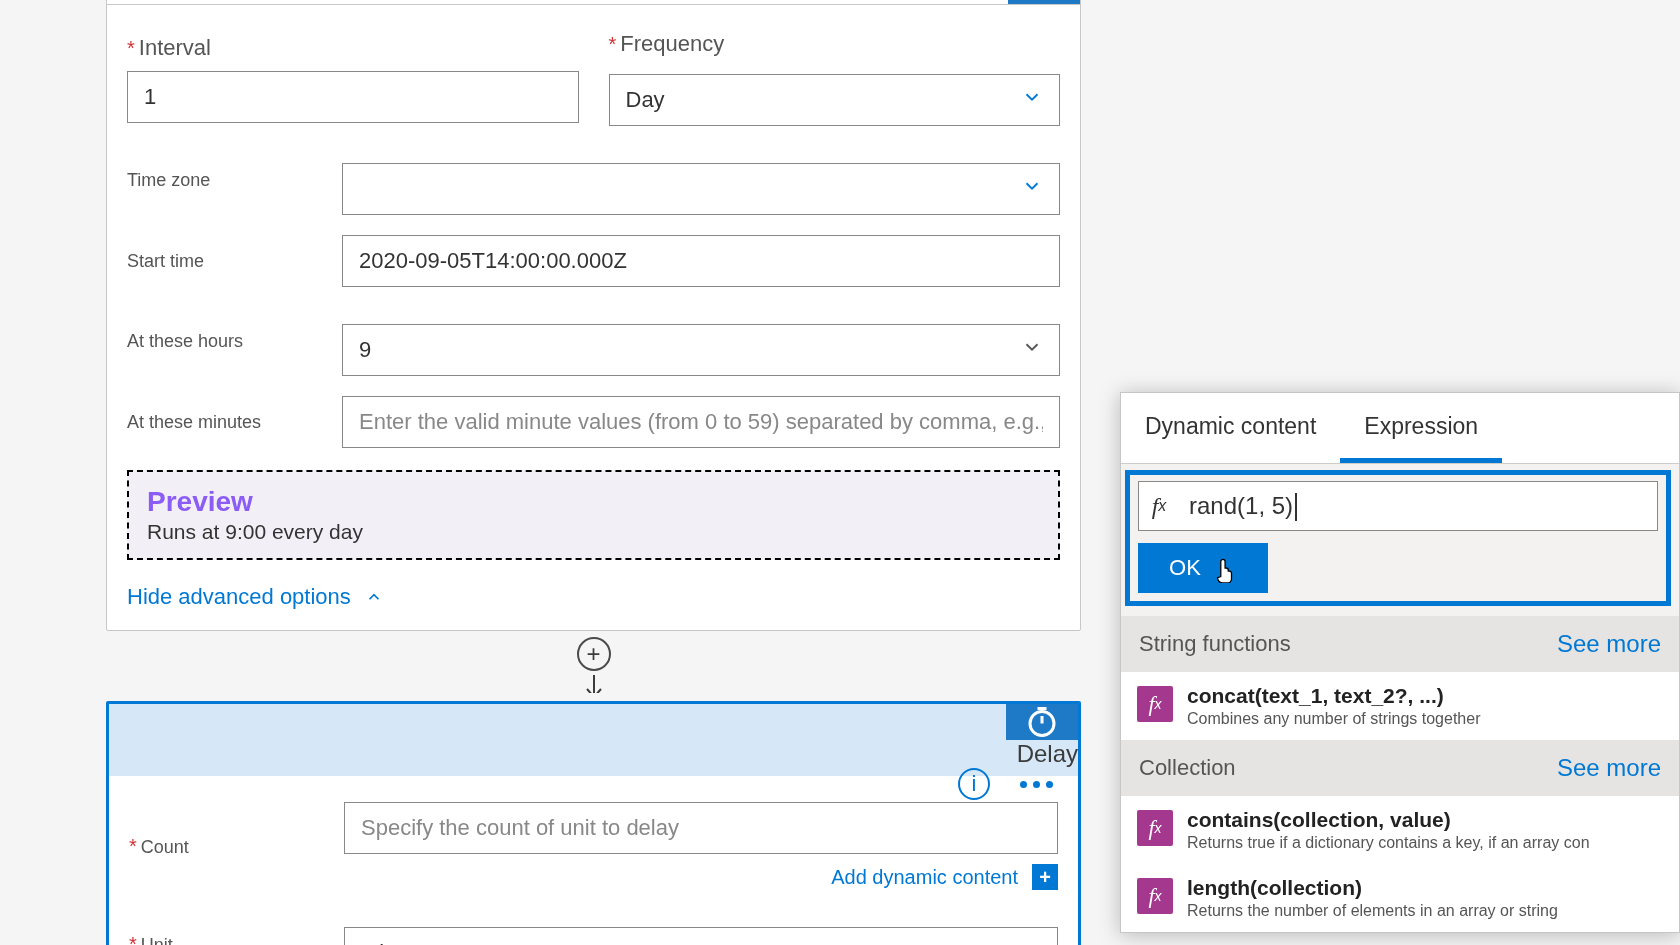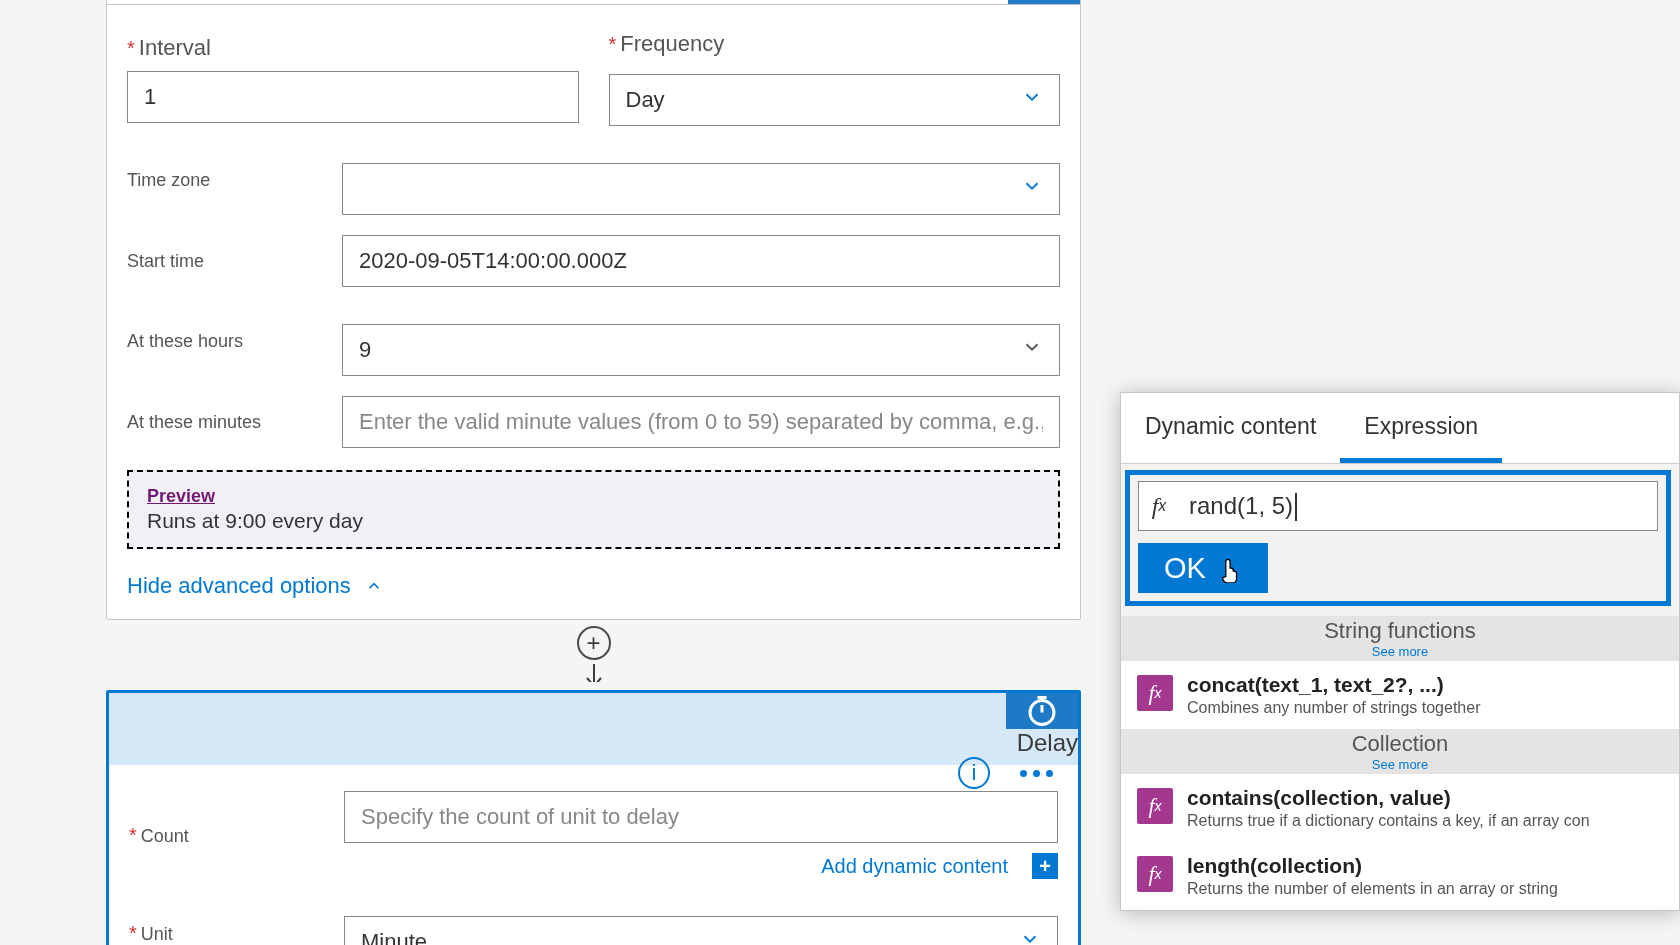--- a/index.html
+++ b/index.html
@@ -64,21 +64,21 @@
   .two-cols { display:flex; gap:30px; }
   .two-cols > div { flex:1; }
   .two-cols .sub-label { font-size:22px; color:#555; margin-bottom:10px; }
 
   .preview {
     margin-top: 22px;
     border: 2px dashed #000;
     background: #f2f0f6;
     padding: 14px 18px 14px 18px;
   }
-  .preview .p-title { font-weight:600; font-size:18px; color:#701a75;text-decoration:underline; }
+  .preview .p-title { font-weight:600; font-size:28px; color:#8b5cf6; }
   .preview .p-body { font-size:21px; color:#333; margin-top:2px; }
 
   .adv-link { display:flex; align-items:center; gap:14px; margin-top:24px; color:#0078d4; font-size:22px; cursor:pointer; }
   .adv-link svg { width:18px; height:18px; stroke:#0078d4; stroke-width:2.2; fill:none; }
 
   .connector {
     display:flex; flex-direction:column; align-items:center;
     margin-left: 106px; width:975px;
     padding: 6px 0 8px 0;
     gap: 4px;
@@ -86,21 +86,21 @@
   .connector .plus {
     width:34px; height:34px; border:2px solid #4b4b4b; border-radius:50%;
     display:flex; align-items:center; justify-content:center;
     font-size:24px; color:#3b3b3b; background:#f5f5f6;
   }
   .connector .arrow-line { height: 18px; }
 
   #card-delay { border:3px solid #0078d4; }
   #card-delay .card-header { background:#d6e8f7; border-bottom:none; }
 
-  .add-dyn { text-align:right; font-size:20px; color:#0078d4; margin-top:10px; display:flex; justify-content:flex-end; align-items:center; gap:24px; }
+  .add-dyn { text-align:right; font-size:20px; color:#0078d4; margin-top:10px; display:flex; justify-content:flex-end; align-items:center; gap:14px; }
   .add-dyn .plus-badge { width:26px; height:26px; background:#0078d4; color:#fff; display:flex; align-items:center; justify-content:center; font-size:20px; font-weight:bold; }
 
   
   .popup {
     position:absolute;
     left: 1120px;
     top: 392px;
     width: 560px;
     background:#fff;
     box-shadow: 0 2px 20px rgba(0,0,0,.25);
@@ -118,28 +118,28 @@
   }
   .expr-row { display:flex; align-items:center; background:#fff; border:1px solid #8a8886; width:520px; height:50px; }
   .expr-row .fx-badge {
     width:40px; height:100%; display:flex; align-items:center; justify-content:center;
     font-family: "Times New Roman", serif; font-style:italic; font-size:24px; color:#333;
   }
   .expr-row .expr-text { flex:1; font-family: Consolas, monospace; font-size:24px; padding:0 10px; color:#333; position:relative; }
   .expr-row .cursor { display:inline-block; width:2px; height:28px; background:#333; vertical-align:middle; margin-left:2px; }
 
   .ok-btn {
-    margin-top:12px; width:130px; height:50px; background:#0078d4; color:#fff; font-size:29px;
+    margin-top:12px; width:130px; height:50px; background:#0078d4; color:#fff; font-size:22px;
     display:flex; align-items:center; justify-content:center; gap:10px; cursor:pointer;
   }
   .hand-cursor { width:26px; height:30px; }
 
   .gray-bg { background:#f3f2f1; }
-  .section-hdr { display:flex; justify-content:space-between; align-items:center; padding:2px 18px; font-size:22px; color:#555; background:#e5e4e3;flex-direction:column; }
-  .section-hdr .see-more { color:#0078d4; font-size:13px; }
+  .section-hdr { display:flex; justify-content:space-between; align-items:center; padding:14px 18px; font-size:22px; color:#555; background:#e5e4e3; }
+  .section-hdr .see-more { color:#0078d4; font-size:24px; }
 
   .fn-item { display:flex; gap:14px; padding:12px 16px; align-items:flex-start; background:#fff; }
   .fn-item + .fn-item { border-top: 0; }
   .fn-item.alt { background:#fff; }
   .fn-icon { width:36px; height:36px; background:#a4388e; color:#fff; display:flex; align-items:center; justify-content:center; font-style:italic; font-family:"Times New Roman", serif; font-size:22px; border-radius:2px; margin-top:2px; }
   .fn-text .fn-sig { font-size:21px; font-weight:600; color:#222; }
   .fn-text .fn-desc { font-size:16px; color:#555; margin-top:2px; }
 
   .info-circle { width:32px; height:32px; border:2px solid #0078d4; border-radius:50%; display:flex; align-items:center; justify-content:center; color:#0078d4; font-size:22px; }
 

